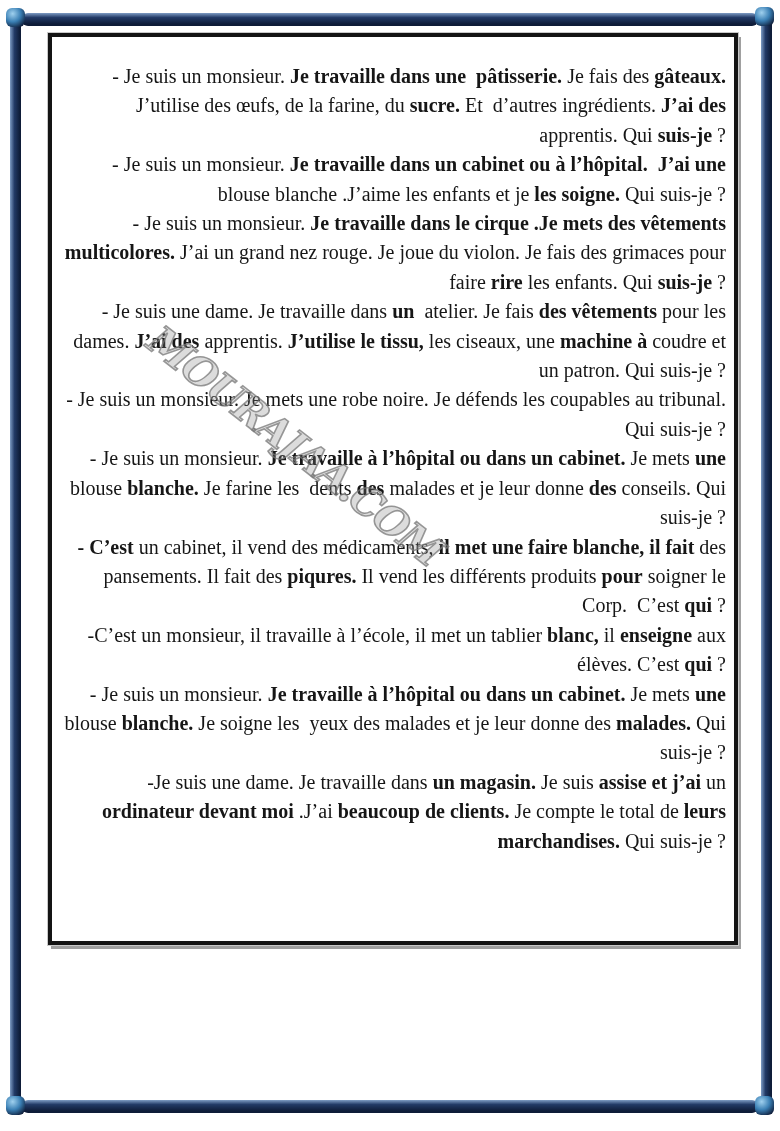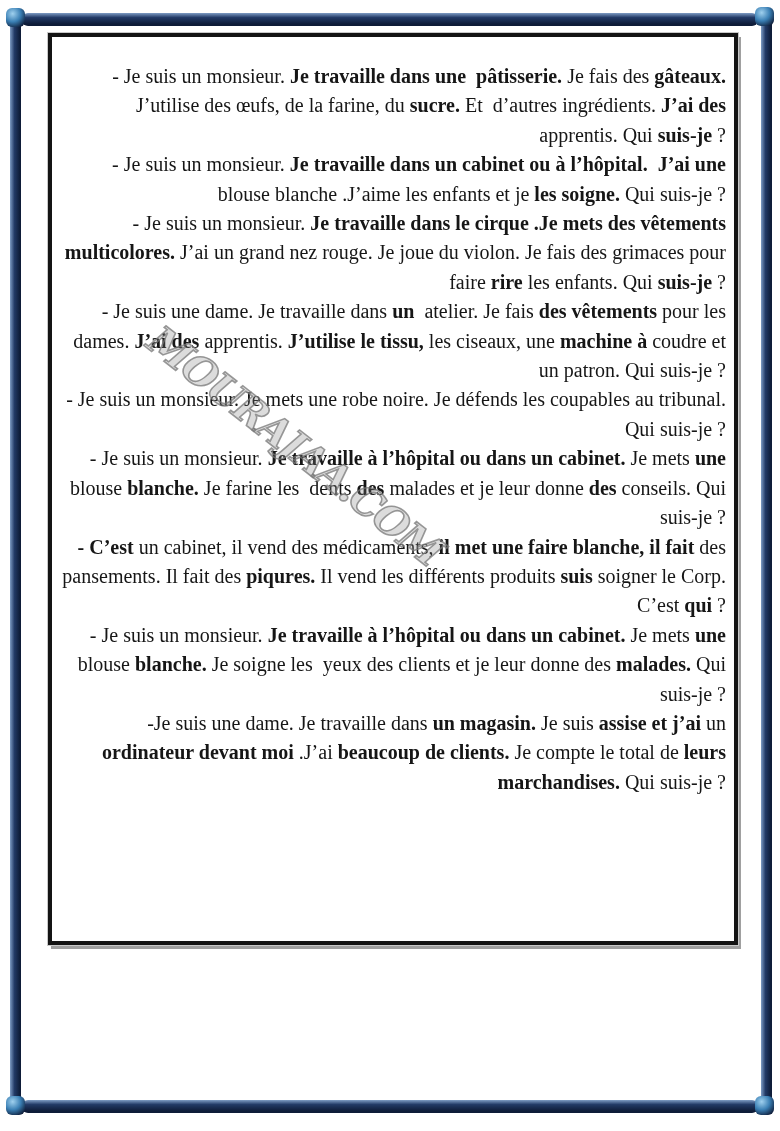--- a/index.html
+++ b/index.html
@@ -86,19 +86,20 @@
   <div class="watermark">MOURAJAA.COM</div>
 
   <div class="worksheet">
     <div>
         <p class="riddle"><span>- Je suis un monsieur. </span><span class="b">Je travaille dans une  pâtisserie.</span><span> Je fais des </span><span class="b">gâteaux.</span><span> J’utilise des œufs, de la farine, du </span><span class="b">sucre.</span><span> Et  d’autres ingrédients. </span><span class="b">J’ai des</span><span> apprentis. Qui </span><span class="b">suis-je</span><span> ?</span></p>
         <p class="riddle"><span>- Je suis un monsieur. </span><span class="b">Je travaille dans un cabinet ou à l’hôpital.  J’ai une</span><span> blouse blanche .J’aime les enfants et je </span><span class="b">les soigne.</span><span> Qui suis-je ?</span></p>
         <p class="riddle"><span>- Je suis un monsieur. </span><span class="b">Je travaille dans le cirque .Je mets des vêtements multicolores.</span><span> J’ai un grand nez rouge. Je joue du violon. Je fais des grimaces pour faire </span><span class="b">rire</span><span> les enfants. Qui </span><span class="b">suis-je</span><span> ?</span></p>
         <p class="riddle"><span>- Je suis une dame. Je travaille dans </span><span class="b">un</span><span>  atelier. Je fais </span><span class="b">des vêtements</span><span> pour les dames. </span><span class="b">J’ai des</span><span> apprentis. </span><span class="b">J’utilise le tissu,</span><span> les ciseaux, une </span><span class="b">machine à</span><span> coudre et un patron. Qui suis-je ?</span></p>
         <p class="riddle"><span> - Je suis un monsieur. Je mets une robe noire. Je défends les coupables au tribunal. Qui suis-je ?</span></p>
         <p class="riddle"><span>- Je suis un monsieur. </span><span class="b">Je travaille à l’hôpital ou dans un cabinet.</span><span> Je mets </span><span class="b">une</span><span> blouse </span><span class="b">blanche.</span><span> Je farine les  dents </span><span class="b">des</span><span> malades et je leur donne </span><span class="b">des</span><span> conseils. Qui suis-je ?</span></p>
-        <p class="riddle"><span class="b">- C’est</span><span> un cabinet, il vend des médicaments, </span><span class="b">il met une faire blanche, il fait</span><span> des pansements. Il fait des </span><span class="b">piqures.</span><span> Il vend les différents produits </span><span class="b">suis</span><span> soigner le Corp.  C’est </span><span class="b">qui</span><span> ?</span></p>
-        <p class="riddle"><span>- Je suis un monsieur. </span><span class="b">Je travaille à l’hôpital ou dans un cabinet.</span><span> Je mets </span><span class="b">une</span><span> blouse </span><span class="b">blanche.</span><span> Je soigne les  yeux des clients et je leur donne des </span><span class="b">malades.</span><span> Qui suis-je ?</span></p>
+        <p class="riddle"><span class="b">- C’est</span><span> un cabinet, il vend des médicaments, </span><span class="b">il met une faire blanche, il fait</span><span> des pansements. Il fait des </span><span class="b">piqures.</span><span> Il vend les différents produits </span><span class="b">pour</span><span> soigner le Corp.  C’est </span><span class="b">qui</span><span> ?</span></p>
+        <p class="riddle"><span>-C’est un monsieur, il travaille à l’école, il met un tablier </span><span class="b">blanc,</span><span> il </span><span class="b">enseigne</span><span> aux élèves. C’est </span><span class="b">qui</span><span> ?</span></p>
+        <p class="riddle"><span>- Je suis un monsieur. </span><span class="b">Je travaille à l’hôpital ou dans un cabinet.</span><span> Je mets </span><span class="b">une</span><span> blouse </span><span class="b">blanche.</span><span> Je soigne les  yeux des malades et je leur donne des </span><span class="b">malades.</span><span> Qui suis-je ?</span></p>
         <p class="riddle"><span>-Je suis une dame. Je travaille dans </span><span class="b">un magasin.</span><span> Je suis </span><span class="b">assise et j’ai</span><span> un </span><span class="b">ordinateur devant moi</span><span> .J’ai </span><span class="b">beaucoup de clients.</span><span> Je compte le total de </span><span class="b">leurs marchandises.</span><span> Qui suis-je ?</span></p>
       </div>
   </div>
 
 </div>
 
 </body></html>

